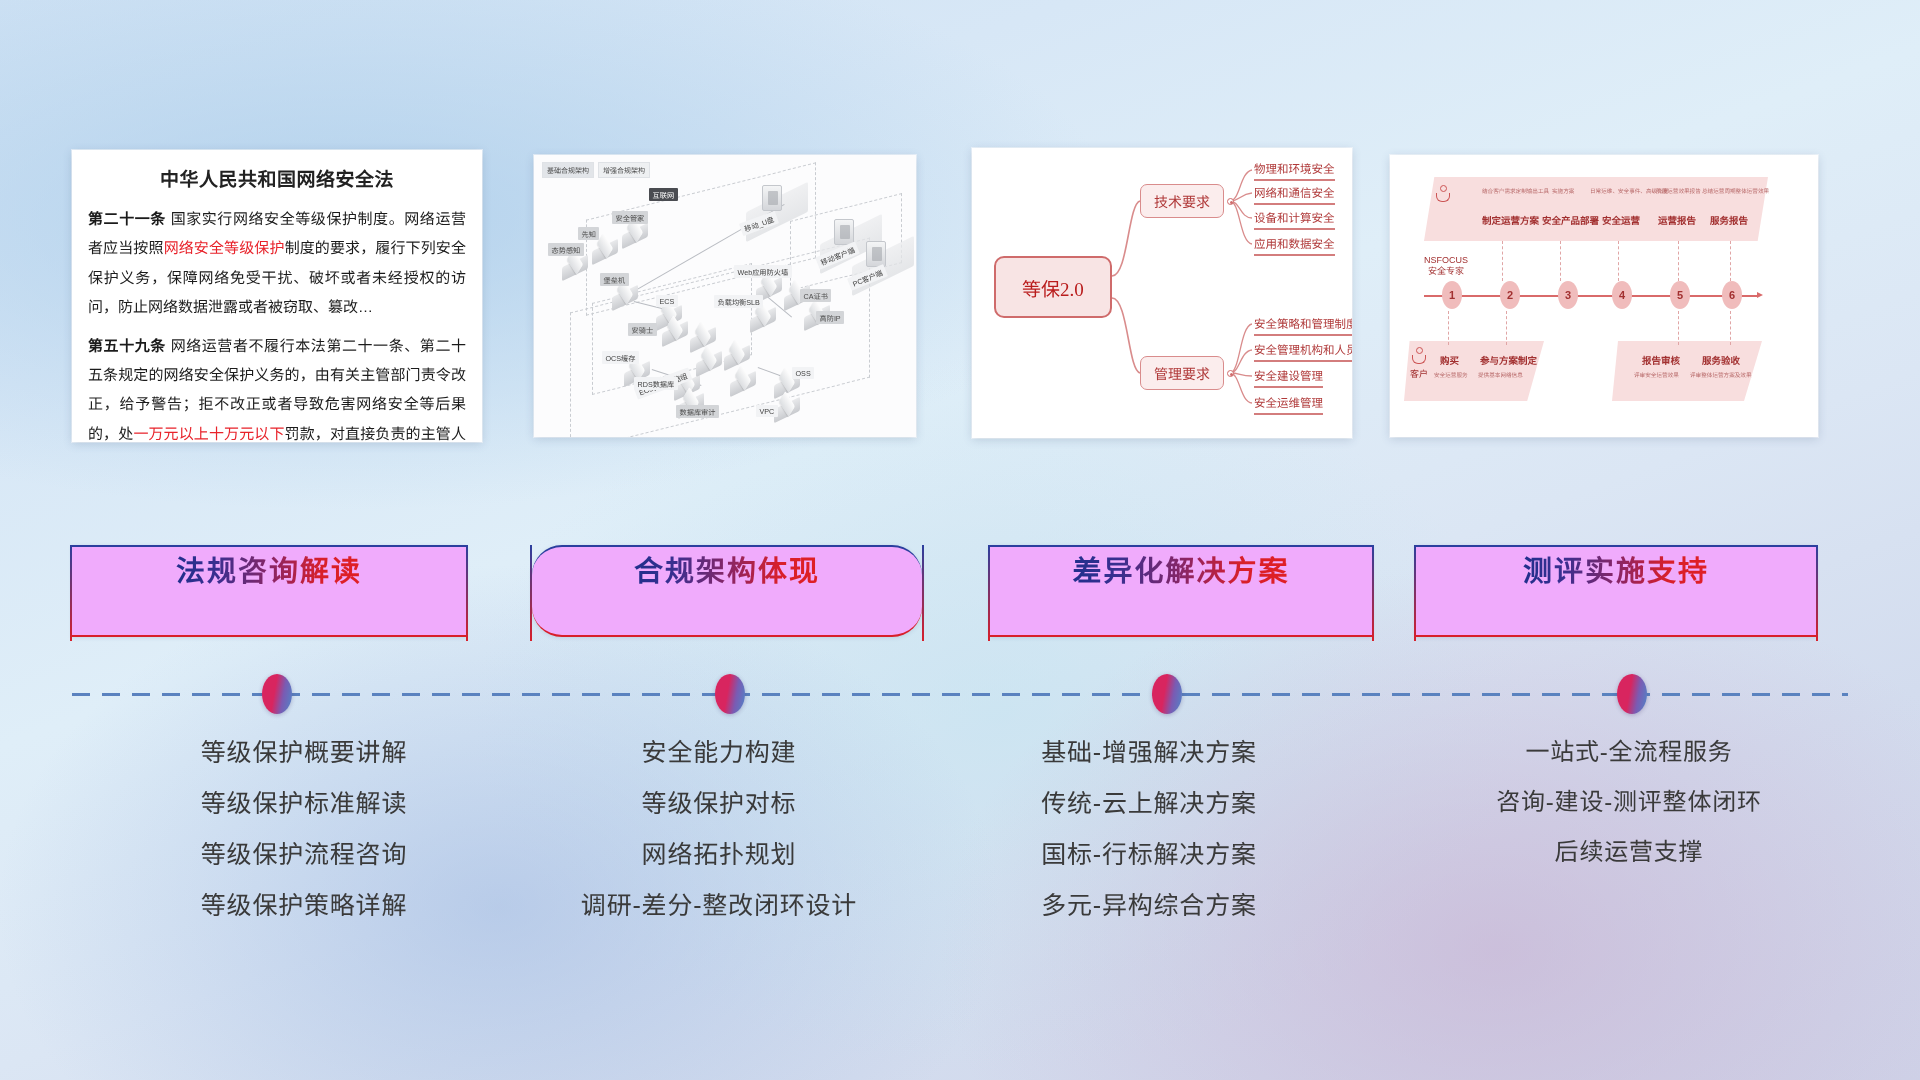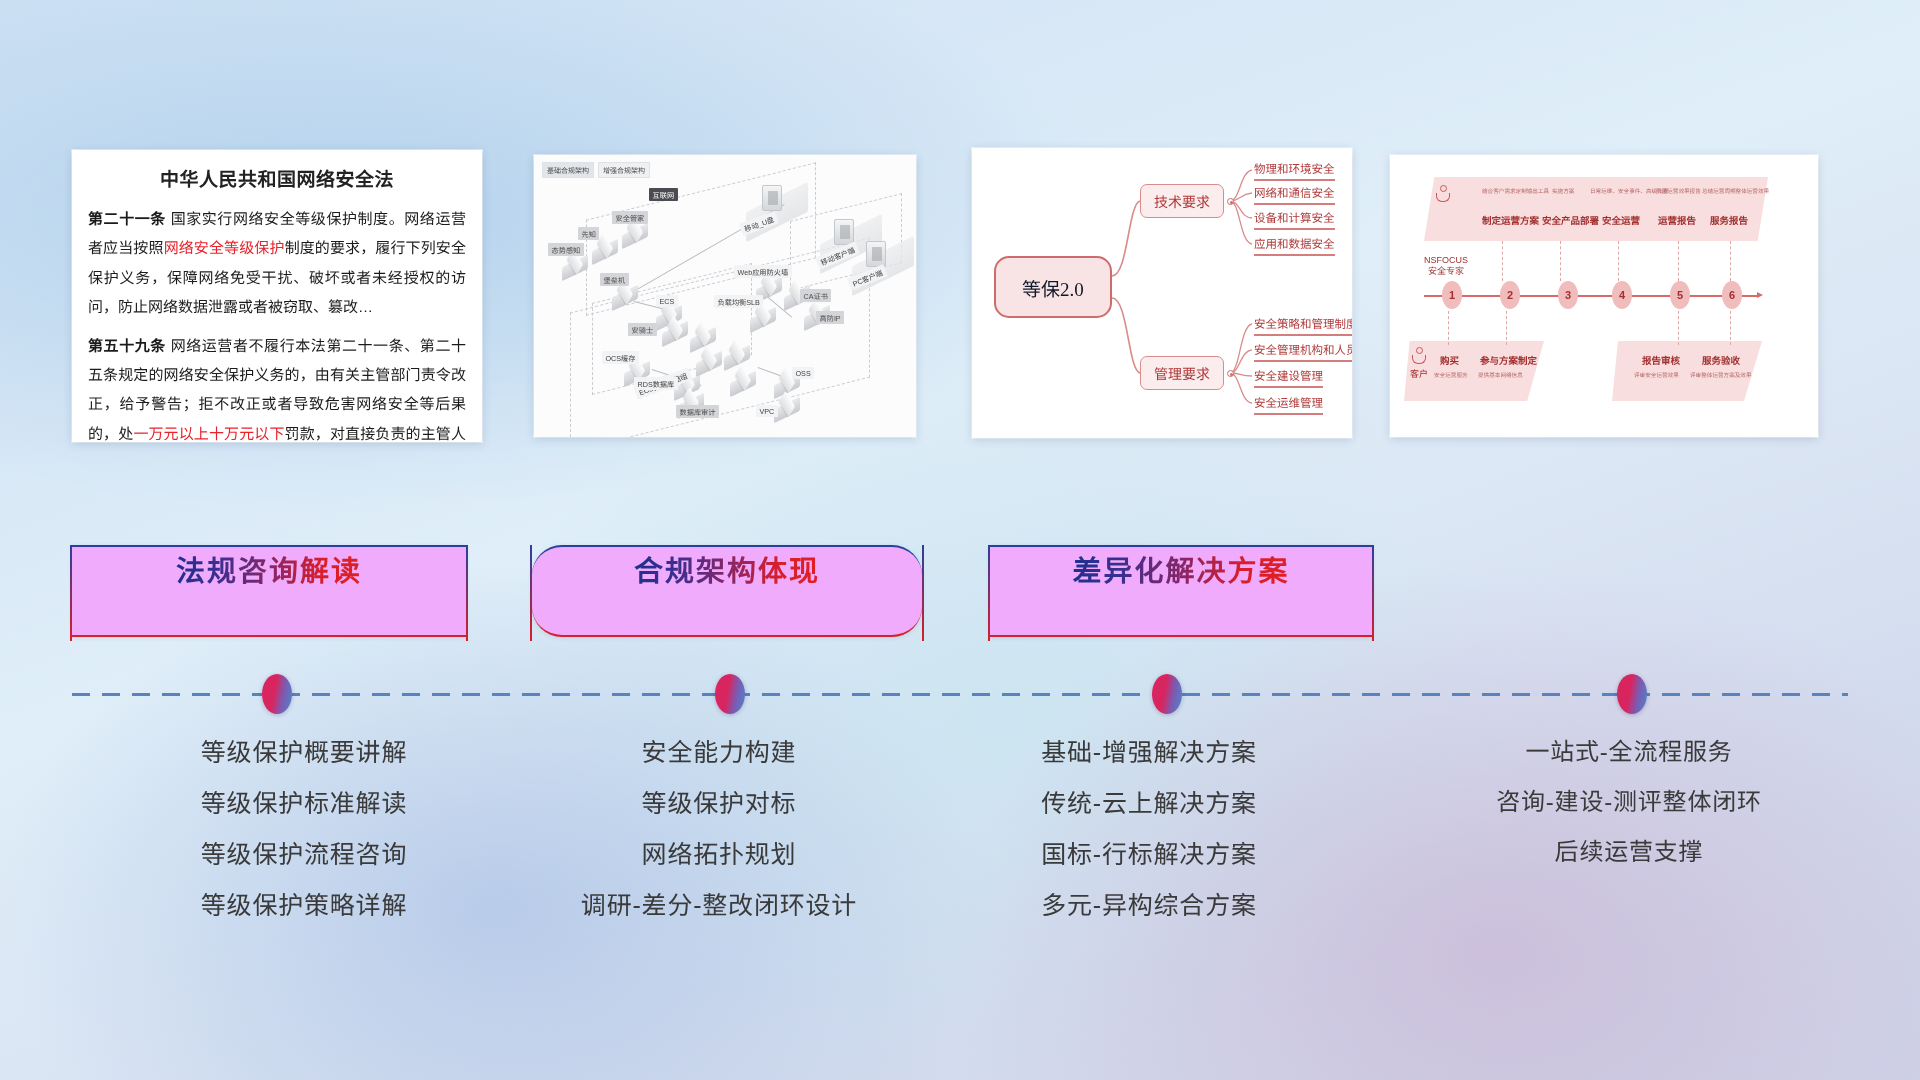--- a/index.html
+++ b/index.html
@@ -63,23 +63,23 @@
   .iso-srv  { position:absolute; width:20px; height:26px; z-index:2;
        background:linear-gradient(180deg,#f4f5f6,#d4d6da);
        border:1px solid #c4c7cc; border-radius:2px; }
   .iso-srv::after{ content:""; position:absolute; left:5px; top:5px; width:10px; height:14px;
        background:#9ea2a8; border-radius:1px; opacity:.55; }
 
   
   .mind { position:relative; width:100%; height:100%; background:#fff; }
   .mm-root {
     position:absolute; left:22px; top:108px; width:118px; height:62px;
-    background:#f8e4e4; border:2.5px solid #cf6b6b; border-radius:15px;
+    background:#f8e4e4; border:2.5px solid #cf6b6b; border-radius:10px;
     display:flex; align-items:center; justify-content:center;
-    font-size:19px; color:#0f172a; font-family:"Liberation Serif","DejaVu Serif",serif;
+    font-size:19px; color:#b91c1c; font-family:"Liberation Serif","DejaVu Serif",serif;
   }
   .mm-branch {
     position:absolute; width:84px; height:34px;
     background:#fbeded; border:1.5px solid #d98c8c; border-radius:7px;
     display:flex; align-items:center; justify-content:center;
     font-size:14px; color:#b03a3a; font-family:"Liberation Serif","DejaVu Serif",serif;
   }
   #mm-tech { left:168px; top:36px; }
   #mm-mgmt { left:168px; top:208px; }
   .mm-leaf {
@@ -378,20 +378,23 @@
 <div class="heads">
   <div class="head-box" id="head-1">
     <span class="t">法规咨询解读</span>
   </div>
   <div class="head-box" id="head-2">
     <span class="t">合规架构体现</span>
   </div>
   <div class="head-box" id="head-3">
     <span class="t">差异化解决方案</span>
   </div>
+  <div class="head-box" id="head-4">
+    <span class="t">测评实施支持</span>
+  </div>
 </div>
 
 <div class="rail">
   <div class="rail-line"></div>
   <div class="rail-dot" id="rail-dot-1"></div>
   <div class="rail-dot" id="rail-dot-2"></div>
   <div class="rail-dot" id="rail-dot-3"></div>
   <div class="rail-dot" id="rail-dot-4"></div>
 </div>
 

